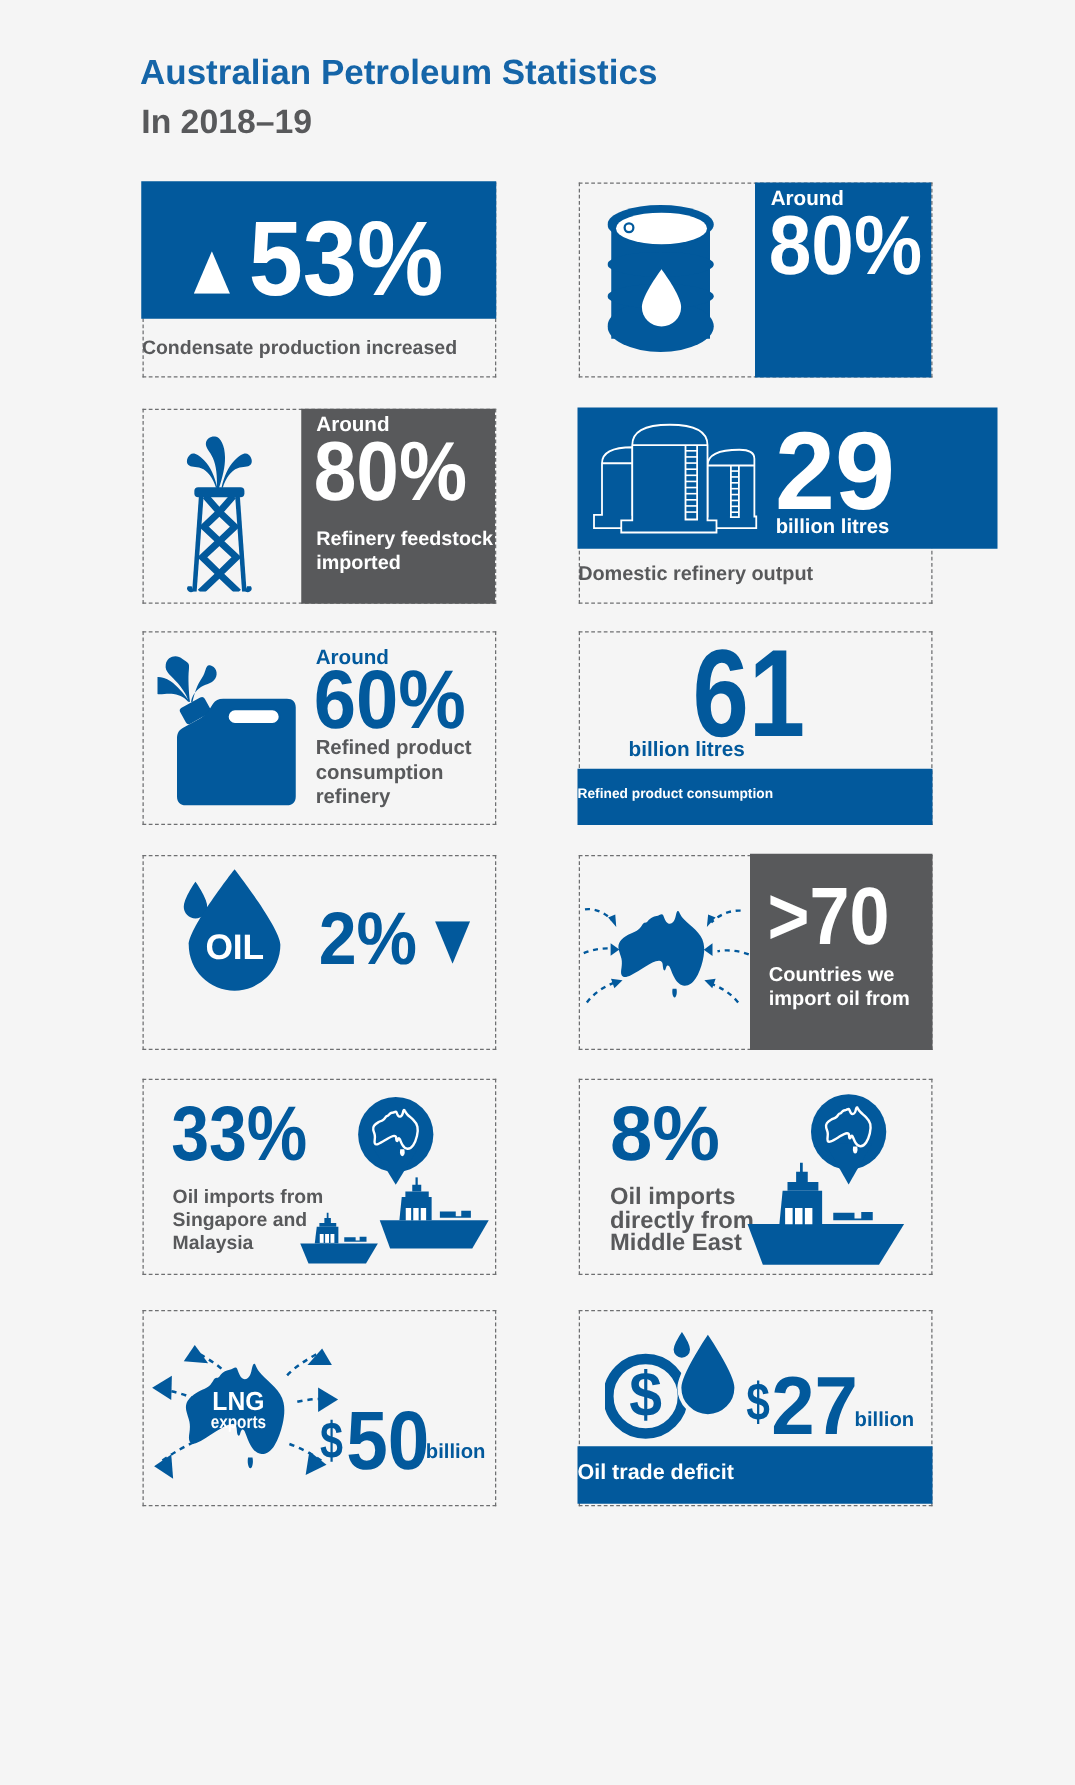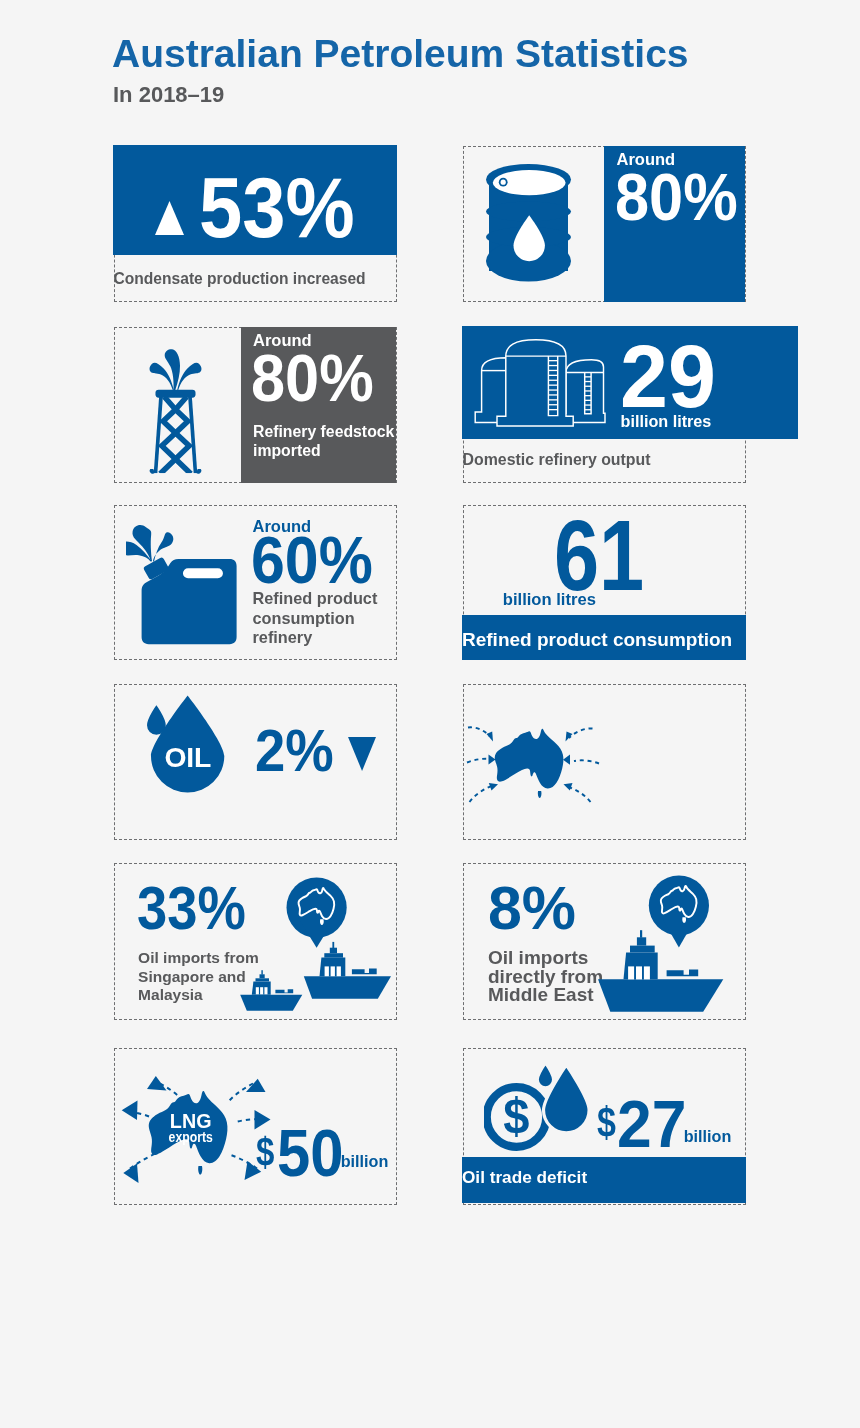--- a/index.html
+++ b/index.html
@@ -1,20 +1,20 @@
 <!DOCTYPE html>
 <html><head>
 <meta charset="utf-8">
 <title>Australian Petroleum Statistics</title>
 <style>
   html,body{margin:0;padding:0;}
   body{width:860px;height:1428px;background:#f5f5f5;font-family:"Liberation Sans",sans-serif;overflow:hidden;position:relative;-webkit-font-smoothing:antialiased;}
   .page{position:absolute;left:0;top:0;width:860px;height:1428px;}
-  .title{position:absolute;left:112px;top:34px;font-size:39px;line-height:1;font-weight:bold;color:#1565a8;white-space:nowrap;}
-  .subtitle{position:absolute;left:113px;top:84px;font-size:22px;line-height:1;font-weight:bold;color:#58595b;white-space:nowrap;}
+  .title{position:absolute;left:112px;top:44px;font-size:28px;line-height:1;font-weight:bold;color:#1565a8;white-space:nowrap;}
+  .subtitle{position:absolute;left:113px;top:84px;font-size:27px;line-height:1;font-weight:bold;color:#58595b;white-space:nowrap;}
 
   .card{position:absolute;width:283px;height:156px;box-sizing:border-box;}
   .card .dash{position:absolute;left:0;top:0;width:100%;height:100%;box-sizing:border-box;
        border:1.3px dashed #6e6f71;}
   .blue{background:#02599c;}
   .gray{background:#58595b;}
   .panel{position:absolute;box-sizing:border-box;z-index:2;}
   .wht{color:#ffffff;}
   .blut{color:#02599c;}
   .gryt{color:#58595b;}
@@ -159,21 +159,21 @@
     <div class="cap gryt" style="left:139.0px;top:84.5px;font-size:16.3px;line-height:19.7px;white-space:pre-line;">Refined product
 consumption
 refinery</div>
   </div>
 
   <div class="card" style="left:462.5px;top:504.5px;height:155px;">
     <div class="dash"></div>
     <div class="big blut" style="left:91.4px;top:1.0px;font-size:99.5px;transform:scaleX(0.815);">61</div>
     <div class="capc blut" style="left:40.3px;top:87.4px;width:202px;font-size:16.6px;">billion litres</div>
     <div class="panel blue" style="left:-0.5px;top:110.2px;width:284px;height:45.5px;">
-      <div class="capc wht" style="left:0;top:15.5px;font-size:19px;">Refined product consumption</div>
+      <div class="capc wht" style="left:0;top:15.5px;font-size:11px;">Refined product consumption</div>
     </div>
   </div>
 
   <div class="card" style="left:113.5px;top:683.5px;height:156px;">
     <div class="dash"></div>
     <svg class="ico" viewBox="0 0 90 110" style="left:31.5px;top:11.0px;width:92px;height:112px;">
       <g fill="#02599c">
         <path d="M11.0 8.7 C11.0 8.7 21.0 22.2 21.0 29.8 A10.0 10.0 0 0 1 1.0 29.8 C1.0 22.2 11.0 8.7 11.0 8.7 Z" stroke="#f5f5f5" stroke-width="1.6"></path>
         <path d="M41.7 0.4 C41.7 0.4 77.7 46.4 77.7 59.8 A36.0 36.0 0 0 1 5.7 59.8 C5.7 46.4 41.7 0.4 41.7 0.4 Z"></path>
       </g>
@@ -199,20 +199,25 @@
       </g>
       <g fill="#02599c">
         <path d="M21.5 31.0 L28.0 38.5 L27.2 28.5 Z"></path>
         <path d="M23.5 51.5 L30.5 56.6 L23.5 61.5 Z"></path>
         <path d="M26.5 87.5 L33.0 81.2 L23.8 80.0 Z"></path>
         <path d="M107.5 31.0 L100.5 38.5 L101.5 28.5 Z"></path>
         <path d="M105.0 51.5 L98.0 56.8 L105.0 61.8 Z"></path>
         <path d="M104.8 87.5 L98.5 81.2 L107.5 80.0 Z"></path>
       </g>
     </svg>
+    <div class="panel gray" style="left:137.0px;top:-0.5px;width:146.5px;height:156.5px;">
+      <div class="big wht" style="left:14.7px;top:17.0px;font-size:65px;transform:scaleX(0.885);">&gt;70</div>
+      <div class="cap wht" style="left:15.5px;top:89.2px;font-size:16px;line-height:18.5px;white-space:pre-line;">Countries we
+import oil from</div>
+    </div>
   </div>
 
   <div class="card" style="left:113.5px;top:862.5px;height:157px;">
     <div class="dash"></div>
     <div class="big blut" style="left:23.6px;top:14.4px;font-size:62px;transform:scaleX(0.877);">33%</div>
     <div class="cap gryt" style="left:24.6px;top:86.3px;font-size:15.5px;line-height:18.8px;white-space:pre-line;">Oil imports from
 Singapore and
 Malaysia</div>
     <svg class="ico" viewBox="0 0 160 155" style="left:122px;top:2px;width:160px;height:155px;">
       <g fill="#02599c">

